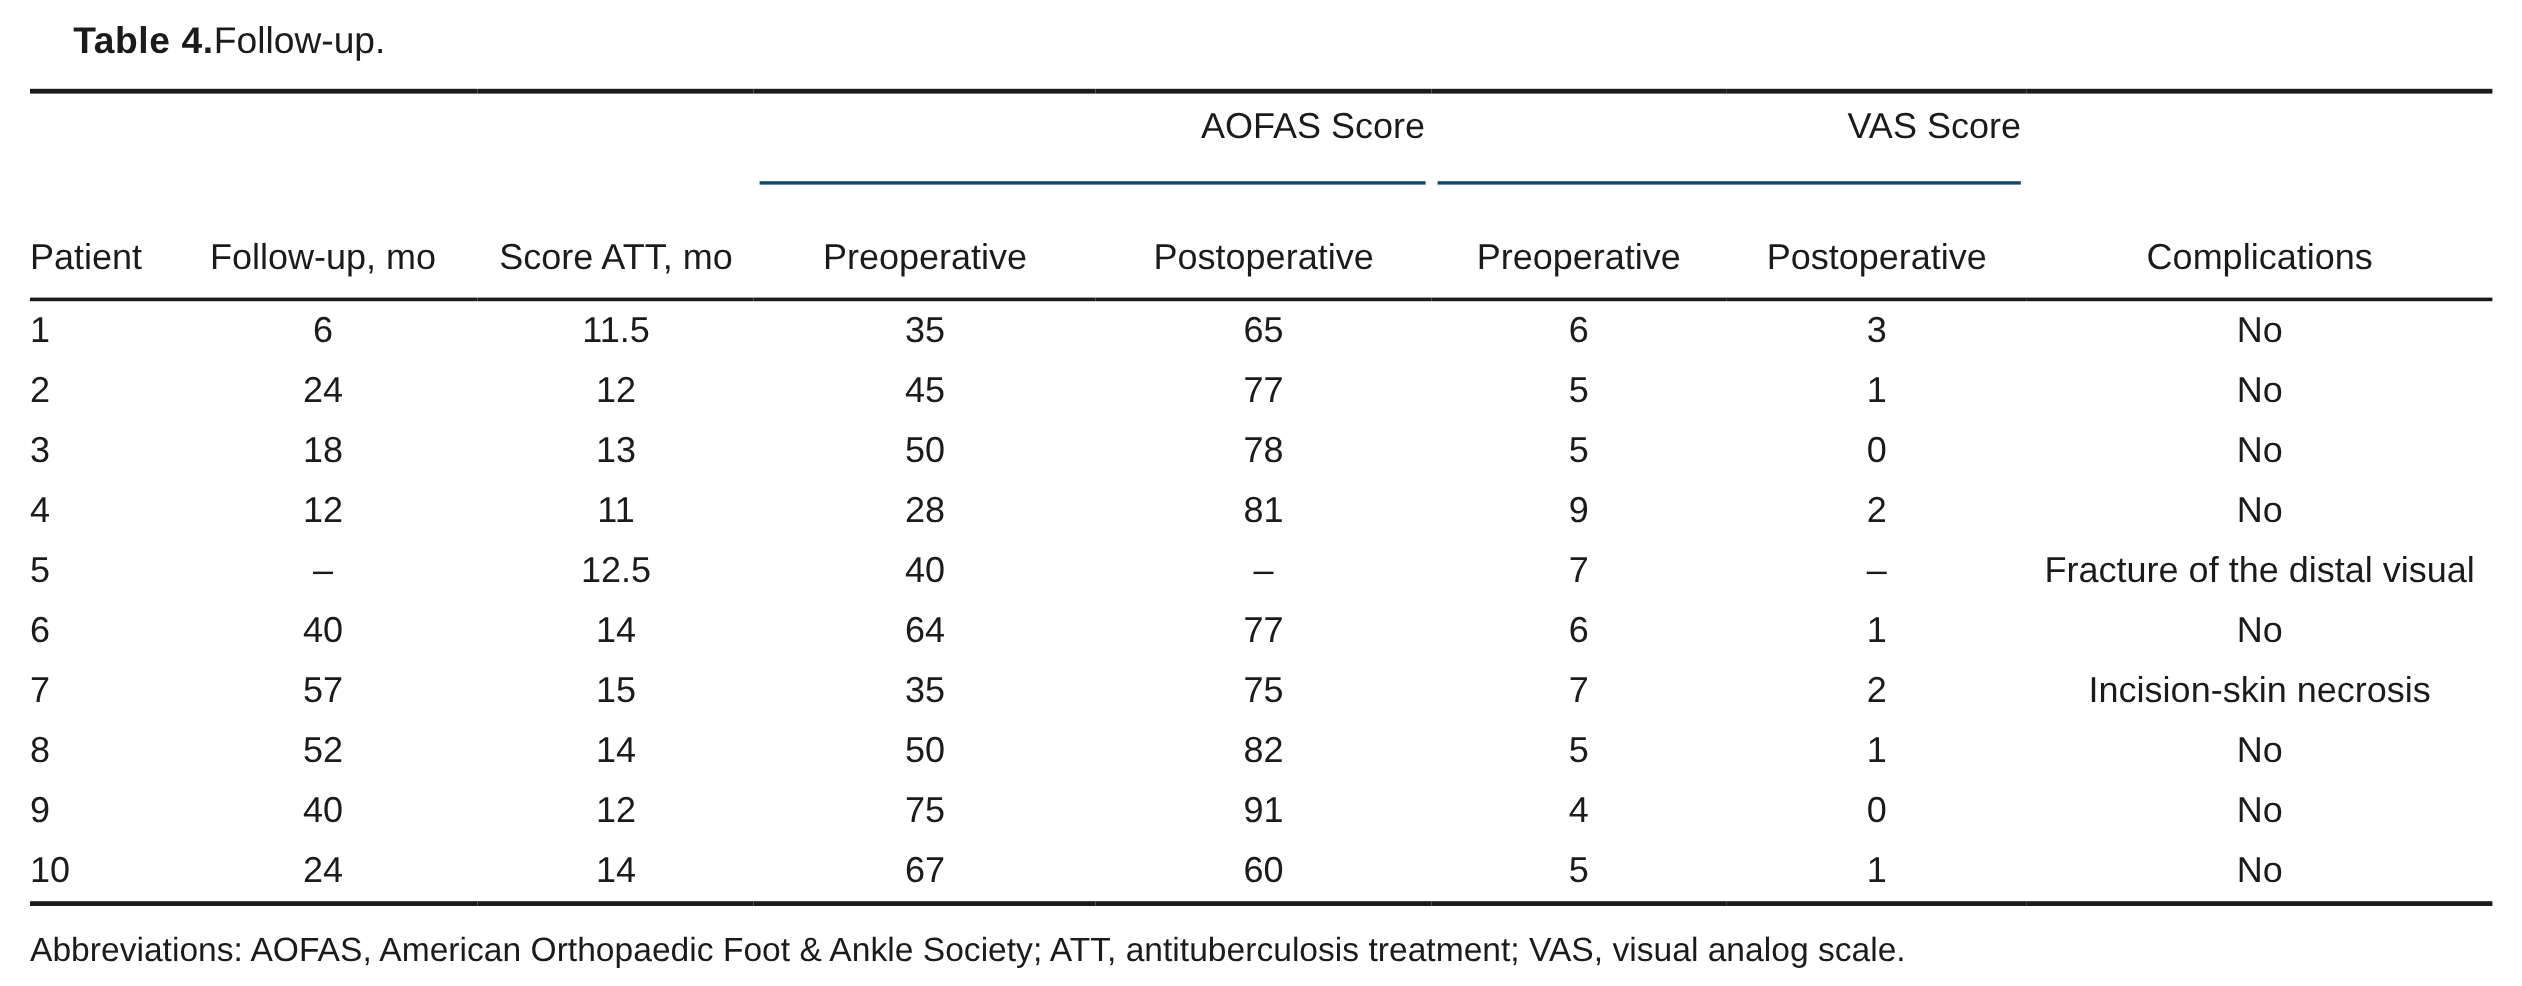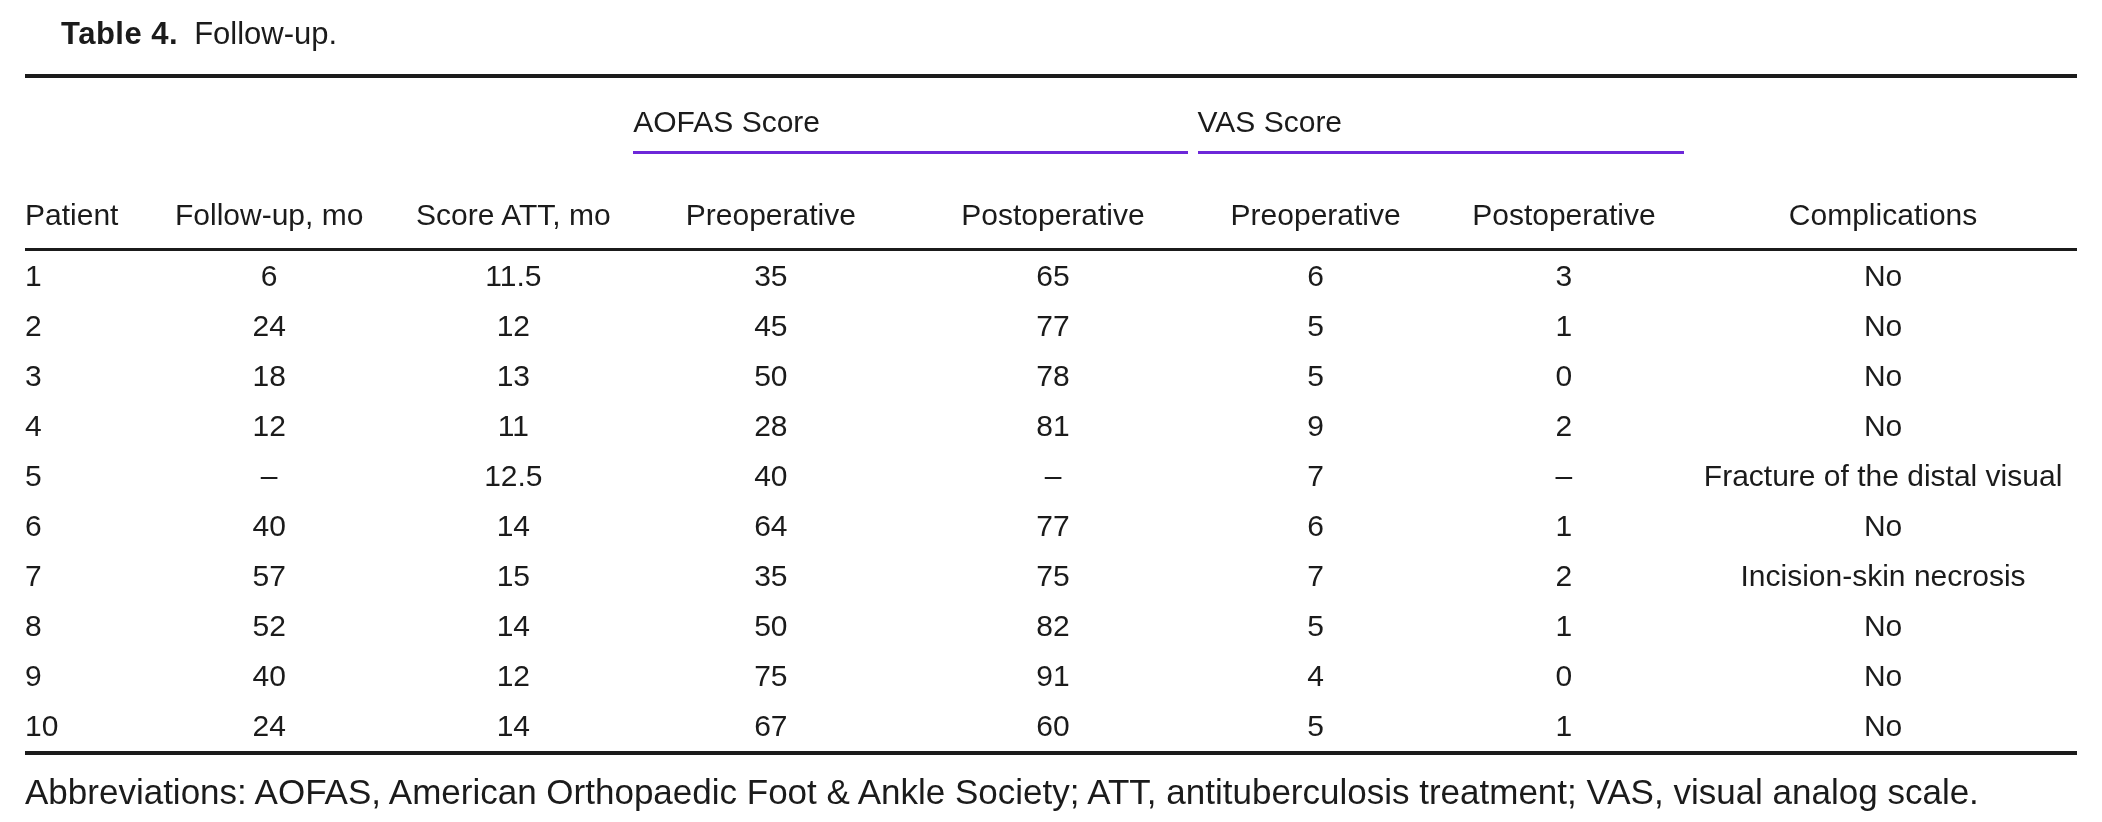--- a/index.html
+++ b/index.html
@@ -23,21 +23,20 @@
     height: 44px;
     line-height: 44px;
     font-size: 31px;
   }
   .caption .cap-label {
     font-weight: bold;
     letter-spacing: 0.5px;
     margin-left: 36px;
   }
   .caption .cap-title {
-    margin-left: 16px;
     font-weight: normal;
   }
   table.followup {
     margin-top: 18px;
     width: 100%;
     border-collapse: collapse;
     table-layout: fixed;
     border-top: 4px solid #1b1b1b;
     border-bottom: 4px solid #1b1b1b;
   }
@@ -48,42 +47,42 @@
     text-align: center;
     white-space: nowrap;
     overflow: hidden;
   }
   tr.group-row th {
     height: 76px;
     vertical-align: bottom;
   }
   .group-rule {
     margin: 0 5px;
-    padding-bottom: 12px;
-    border-bottom: 3px solid #6d28d9;
-    text-align: left;
+    padding-bottom: 28px;
+    border-bottom: 3px solid #0c4a6e;
+    text-align: right;
     font-size: 30px;
   }
   tr.colhead-row th {
     height: 78px;
     vertical-align: bottom;
     padding-bottom: 16px;
     border-bottom: 3px solid #1b1b1b;
     margin-left: 13px;
   }
   tr.colhead-row th.left, td.left {
     text-align: left;
   }
   tbody td {
     height: 50px;
     vertical-align: middle;
   }
   .footnote {
     margin-top: 20px;
-    font-size: 35px;
+    font-size: 28px;
     line-height: 34px;
   }
 </style>
 </head>
 <body>
 
 <div class="page">
 
   <div class="caption">
     <span class="cap-label">Table 4.</span><span class="cap-title">Follow-up.</span>

